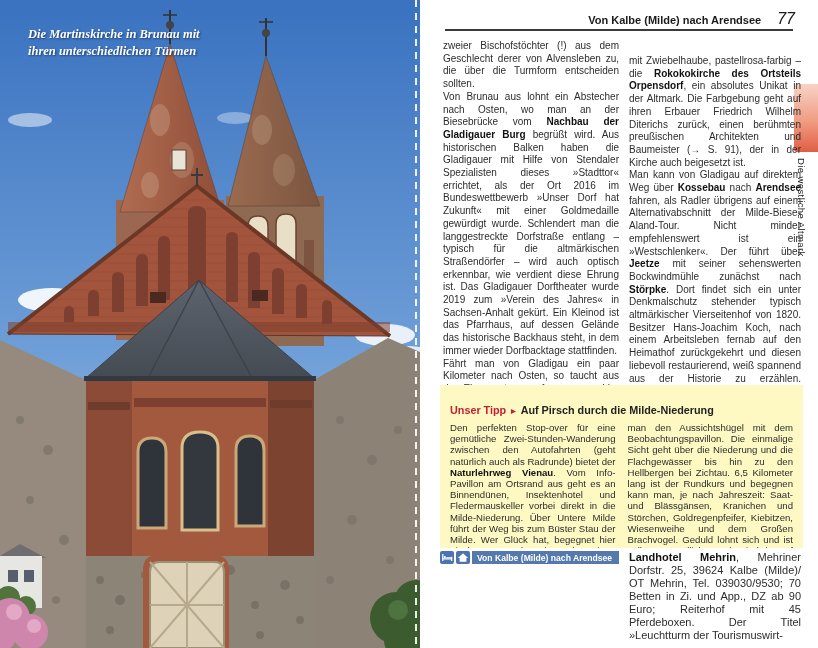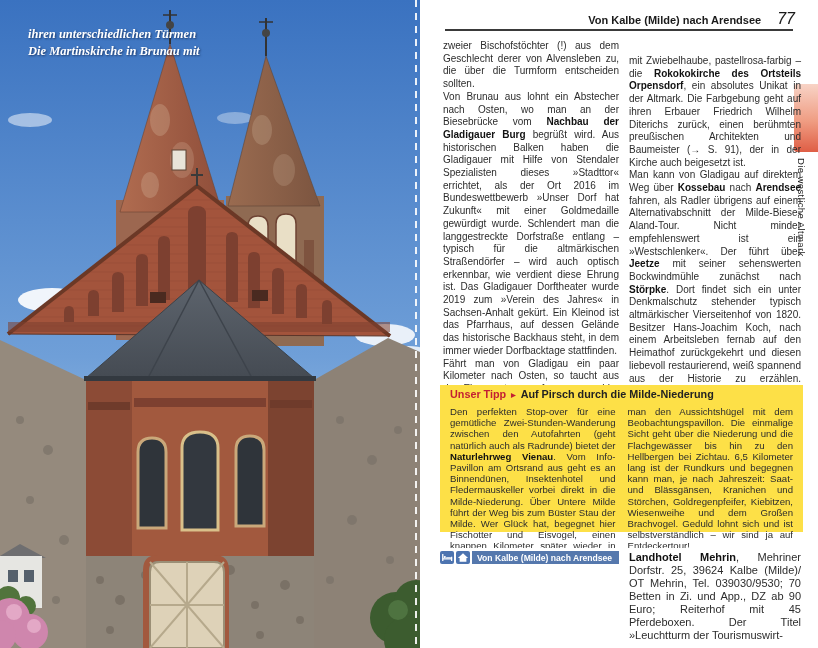--- a/index.html
+++ b/index.html
@@ -29,22 +29,22 @@
           font-size:9.5px;letter-spacing:.4px;color:#1a1a1a;}
 
   
   .col{top:40px;font-size:10px;line-height:12.7px;text-align:justify;}
   .col1{left:443px;width:176px;}
   .col2{left:629px;width:172px;margin-top:15px;}
   .para{margin:0;}
   .b{font-weight:bold;color:#111;}
 
   
-  .tipbox{left:440px;top:385px;width:343px;height:143px;background:#fde047;
-          padding:2px 10px;z-index:2;}
+  .tipbox{left:440px;top:385px;width:343px;height:143px;background:#fef9c3;
+          padding:18px 10px;z-index:2;}
   .tiptitle{font-size:10.8px;font-weight:bold;color:#222;margin:1px 0 6px 0;}
   .tipred{color:#c31f33;}
   .tiparrow{color:#c31f33;font-size:8.5px;margin:0 3px;}
   .tipcols{display:flex;gap:12px;}
   .tipcol{width:50%;font-size:9.6px;line-height:11.2px;text-align:justify;margin:0;}
 
   
   .bottominfo{left:440px;top:548px;width:366px;height:100px;background:#fff;z-index:2;
               display:flex;gap:10px;padding-top:3px;}
   .bi-left{width:179px;}
@@ -233,22 +233,22 @@
         <circle cx="396" cy="618" r="26" fill="#3c5c2f"></circle>
           <circle cx="416" cy="602" r="22" fill="#3c5c2f"></circle>
         <circle cx="408" cy="640" r="24" fill="#3c5c2f"></circle>
           <circle cx="398" cy="610" r="10" fill="#4e7340"></circle>
       </g>
 
       <line x1="416" y1="0" x2="416" y2="648" stroke="#ffffff" stroke-width="2" stroke-dasharray="7 6" opacity=".9"></line>
     </svg>
 
     <figcaption class="caption">
+      <div>Die Martinskirche in Brunau mit</div>
       <div>ihren unterschiedlichen Türmen</div>
-      <div>Die Martinskirche in Brunau mit</div>
     </figcaption>
   </figure>
 
   <header class="abs pagehead">
     <span class="htitle">Von Kalbe (Milde) nach Arendsee</span>
     <span class="pnum">77</span>
   </header>
   <div class="abs headrule"></div>
 
   <div class="abs tab"></div>

